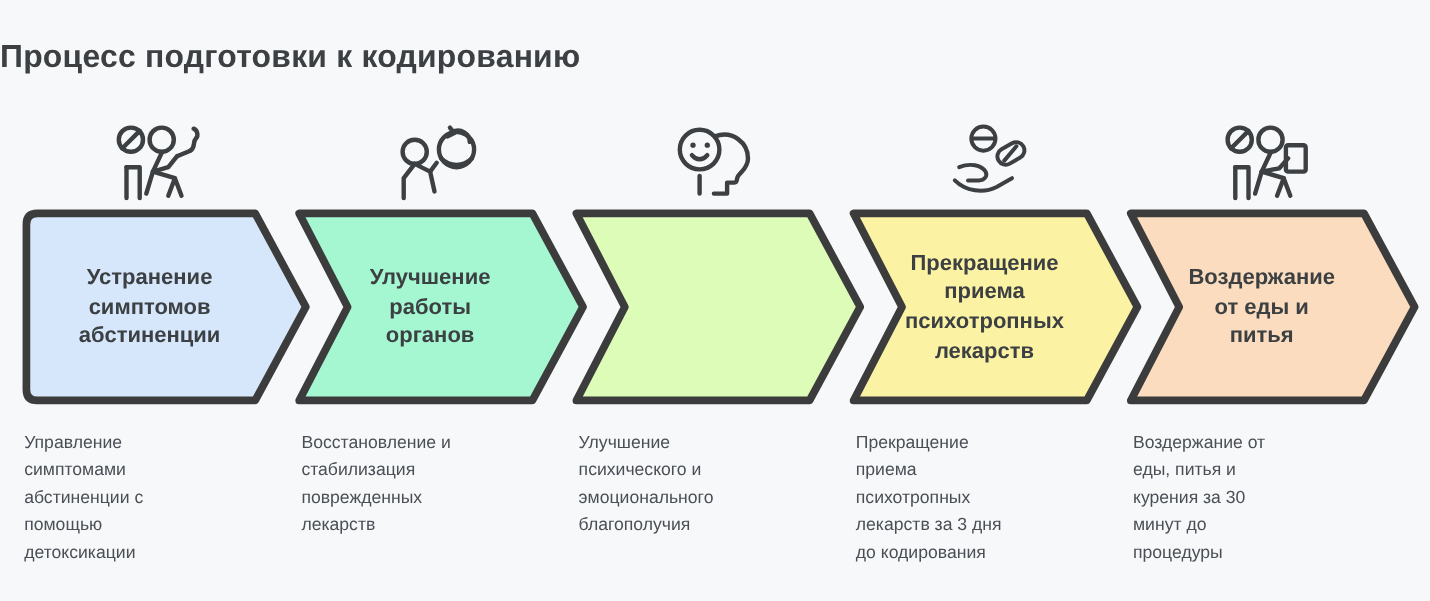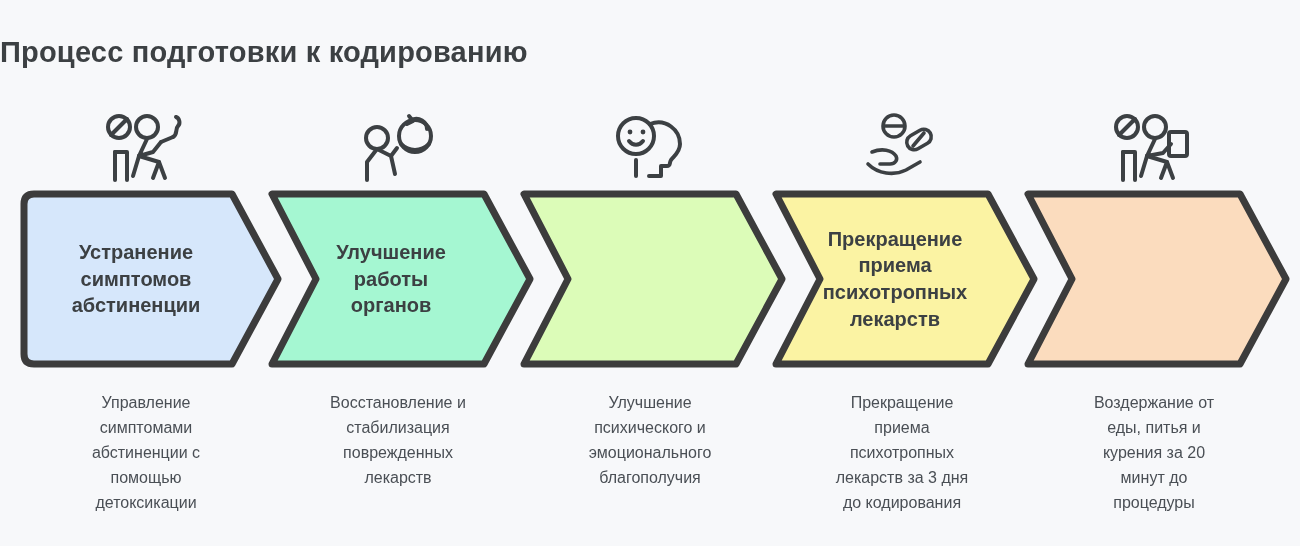--- a/index.html
+++ b/index.html
@@ -104,21 +104,21 @@
     pointer-events: none;
   }
   .step.s0 .banner-label { left: 14px; width: 212px; }
 
   
   .caption {
     position: absolute;
     top: 283px;
     left: 6px;
     width: 248px;
-    text-align: center;
+    text-align: left;
     font-size: 16px;
     line-height: 1.56;
     color: #4a4f55;
     white-space: pre-line;
   }
 </style>
 </head>
 <body>
 
 <div id="infographic">
@@ -246,22 +246,25 @@
           <path d="M56 50 L62 66"></path>
           <path d="M12 40 h12 v28"></path>
           <path d="M12 40 v28"></path>
           <rect x="58" y="20" width="18" height="24" rx="2"></rect>
         </svg>
       </div>
       <div class="banner">
         <svg viewBox="0 0 275 178" preserveAspectRatio="none">
           <path d="M4 4 L216 4 L262 89 L216 174 L4 174 L48 89 Z" fill="#fbdcbe" stroke="#3c3c3c" stroke-width="7" stroke-linejoin="round"></path>
         </svg>
+        <div class="banner-label">Воздержание
+от еды и
+питья</div>
       </div>
       <div class="caption">Воздержание от
 еды, питья и
-курения за 20
+курения за 30
 минут до
 процедуры</div>
     </div>
 
   </div>
 </div>
 
 </body></html>

